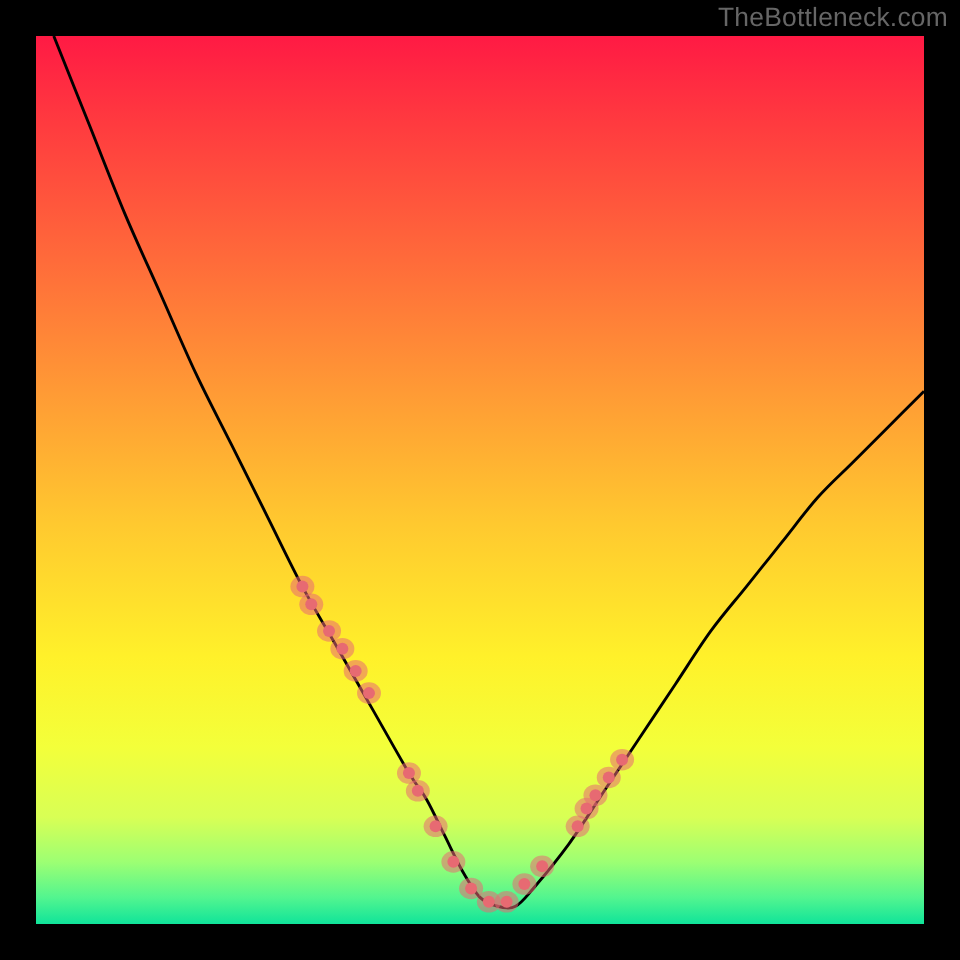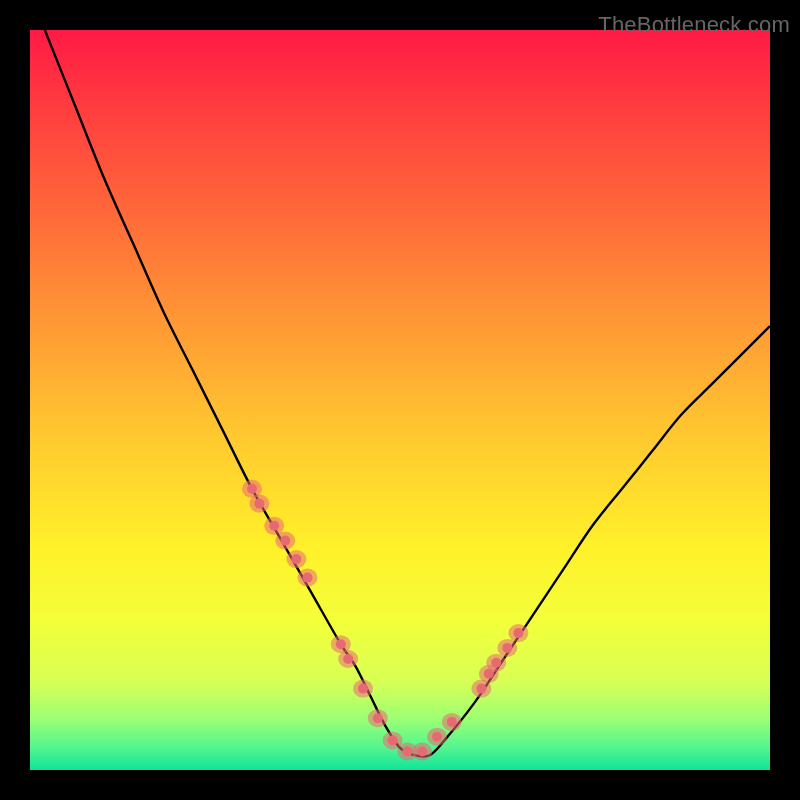--- a/index.html
+++ b/index.html
@@ -25,21 +25,21 @@
       #ffc92f 55%,
       #fff12a 70%,
       #f3ff3a 80%,
       #d8ff55 88%,
       #9dff73 93%,
       #53f58f 97%,
       #10e49a 100%);
   }
   .watermark {
     position: absolute;
-    top: 12px;
+    top: 2px;
     right: 10px;
     color: #666;
     font-size: 22px;
     letter-spacing: 0.2px;
     font-weight: 500;
   }
   svg.plot {
     position: absolute;
     left: 30px;
     top: 30px;

